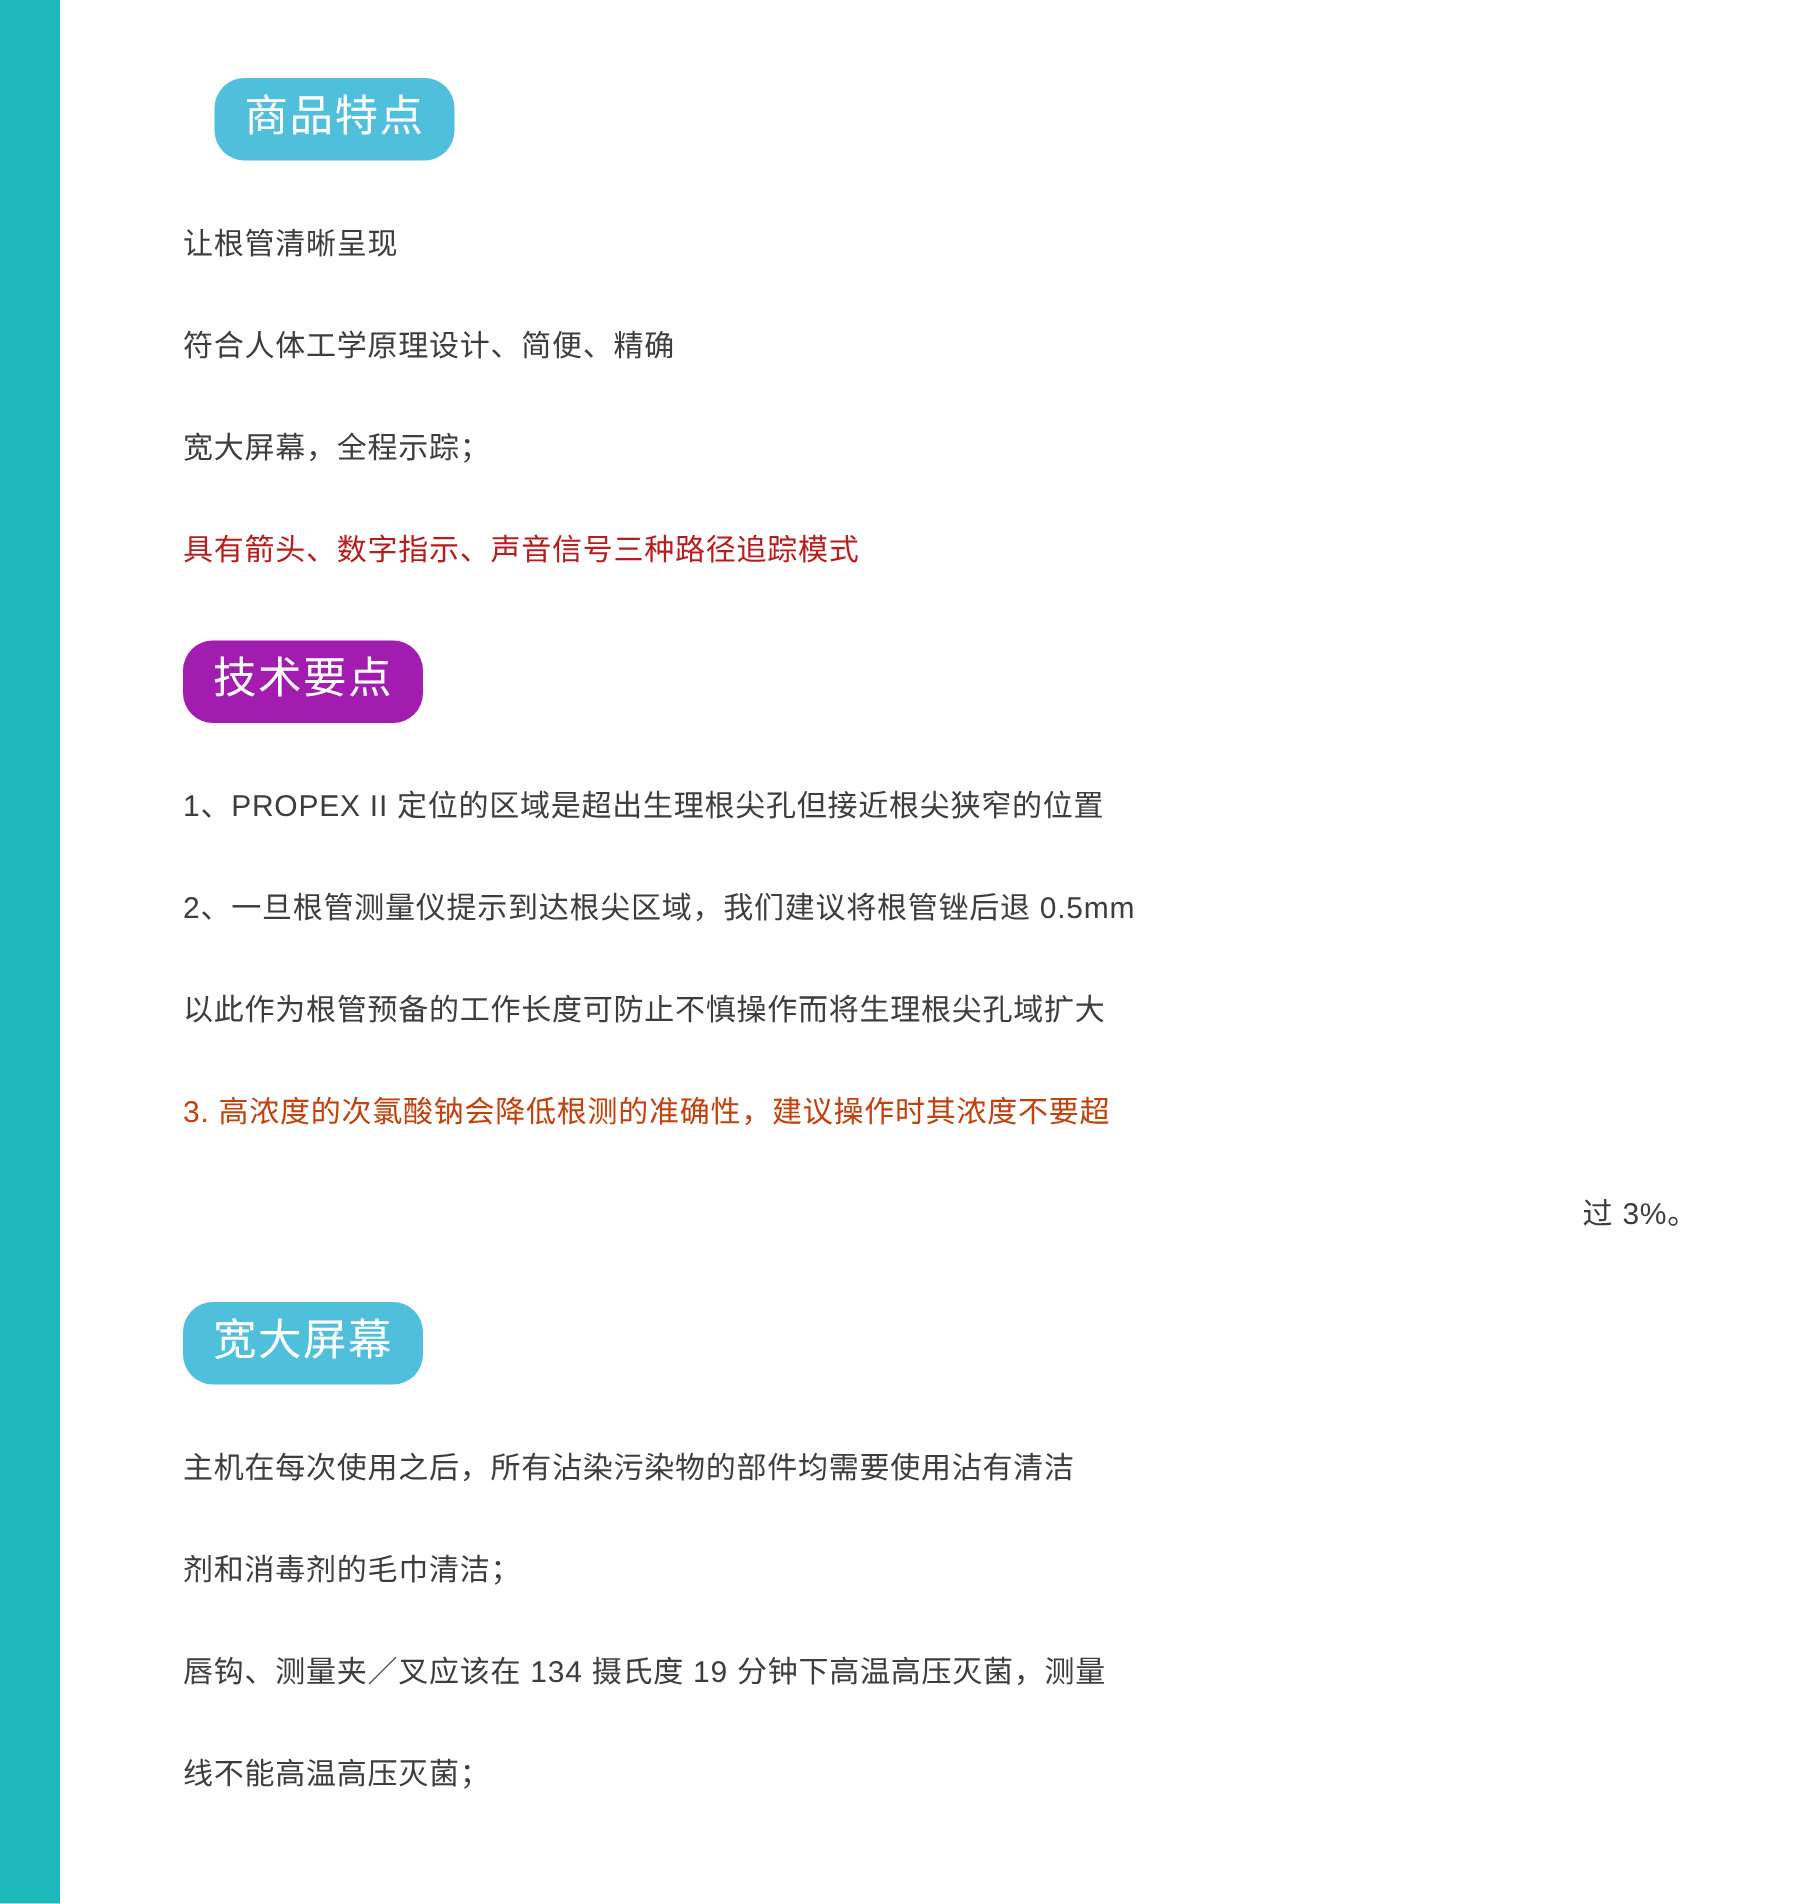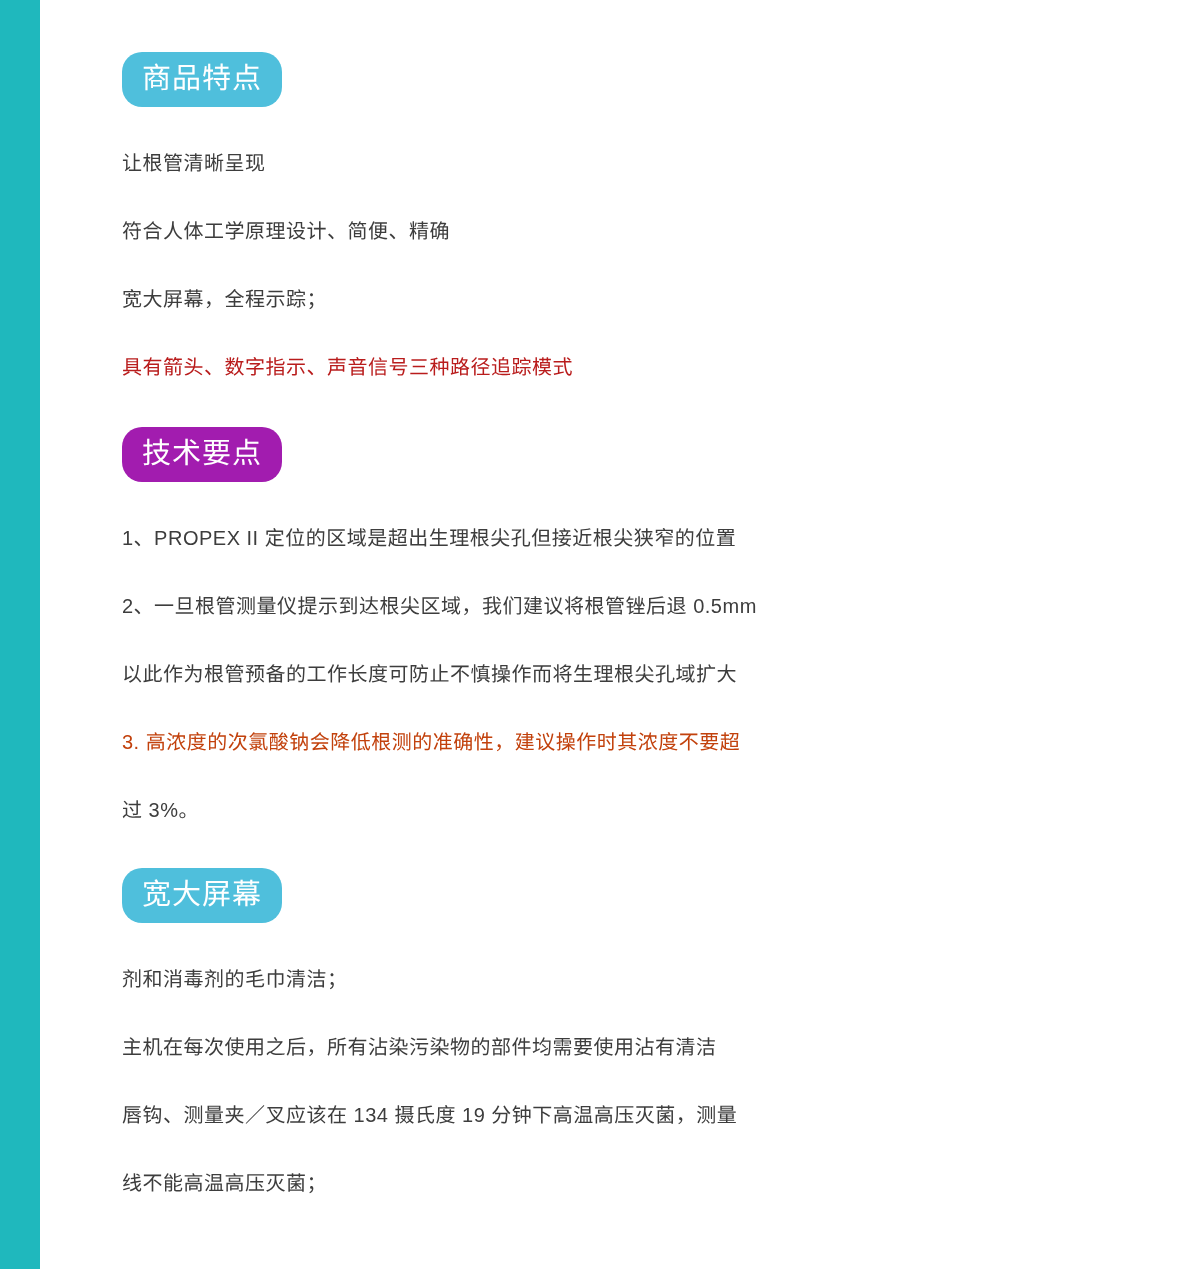--- a/index.html
+++ b/index.html
@@ -64,49 +64,49 @@
 <body>
 
 <div class="left-bar" style="background: rgb(31, 184, 189);"></div>
 
 <div class="content">
 
   <div id="spacer-top"></div>
 
   <div class="section">
     <div class="tag-wrap">
-      <span class="tag" style="background: rgb(79, 191, 220);">商品特点</span>
+      <span class="tag" style="background: rgb(79, 191, 220); margin-left: 21px;">商品特点</span>
     </div>
     <div class="gap-after-tag"></div>
     <div class="para" style="color: rgb(61, 61, 61);">让根管清晰呈现</div>
     <div class="para" style="color: rgb(61, 61, 61);">符合人体工学原理设计、简便、精确</div>
     <div class="para" style="color: rgb(61, 61, 61);">宽大屏幕，全程示踪；</div>
     <div class="para" style="color: #b91c1c;">具有箭头、数字指示、声音信号三种路径追踪模式</div>
   </div>
 
   <div class="gap-before-tag"></div>
 
   <div class="section">
     <div class="tag-wrap">
       <span class="tag" style="background: #a21caf;">技术要点</span>
     </div>
     <div class="gap-after-tag"></div>
     <div class="para" style="color: rgb(61, 61, 61);">1、PROPEX II 定位的区域是超出生理根尖孔但接近根尖狭窄的位置</div>
     <div class="para" style="color: rgb(61, 61, 61);">2、一旦根管测量仪提示到达根尖区域，我们建议将根管锉后退 0.5mm</div>
     <div class="para" style="color: rgb(61, 61, 61);">以此作为根管预备的工作长度可防止不慎操作而将生理根尖孔域扩大</div>
     <div class="para" style="color: #c2410c;">3. 高浓度的次氯酸钠会降低根测的准确性，建议操作时其浓度不要超</div>
-    <div class="para" style="color: rgb(61, 61, 61);">过 3%。</div>
+    <div class="para" style="color: rgb(61, 61, 61); text-align: right;">过 3%。</div>
   </div>
 
   <div class="gap-before-tag-2"></div>
 
   <div class="section">
     <div class="tag-wrap">
       <span class="tag" style="background: rgb(79, 191, 220);">宽大屏幕</span>
     </div>
     <div class="gap-after-tag"></div>
+    <div class="para" style="color: rgb(61, 61, 61);">主机在每次使用之后，所有沾染污染物的部件均需要使用沾有清洁</div>
     <div class="para" style="color: rgb(61, 61, 61);">剂和消毒剂的毛巾清洁；</div>
-    <div class="para" style="color: rgb(61, 61, 61);">主机在每次使用之后，所有沾染污染物的部件均需要使用沾有清洁</div>
     <div class="para" style="color: rgb(61, 61, 61);">唇钩、测量夹／叉应该在 134 摄氏度 19 分钟下高温高压灭菌，测量</div>
     <div class="para" style="color: rgb(61, 61, 61);">线不能高温高压灭菌；</div>
   </div>
 
 </div>
 
 </body></html>

